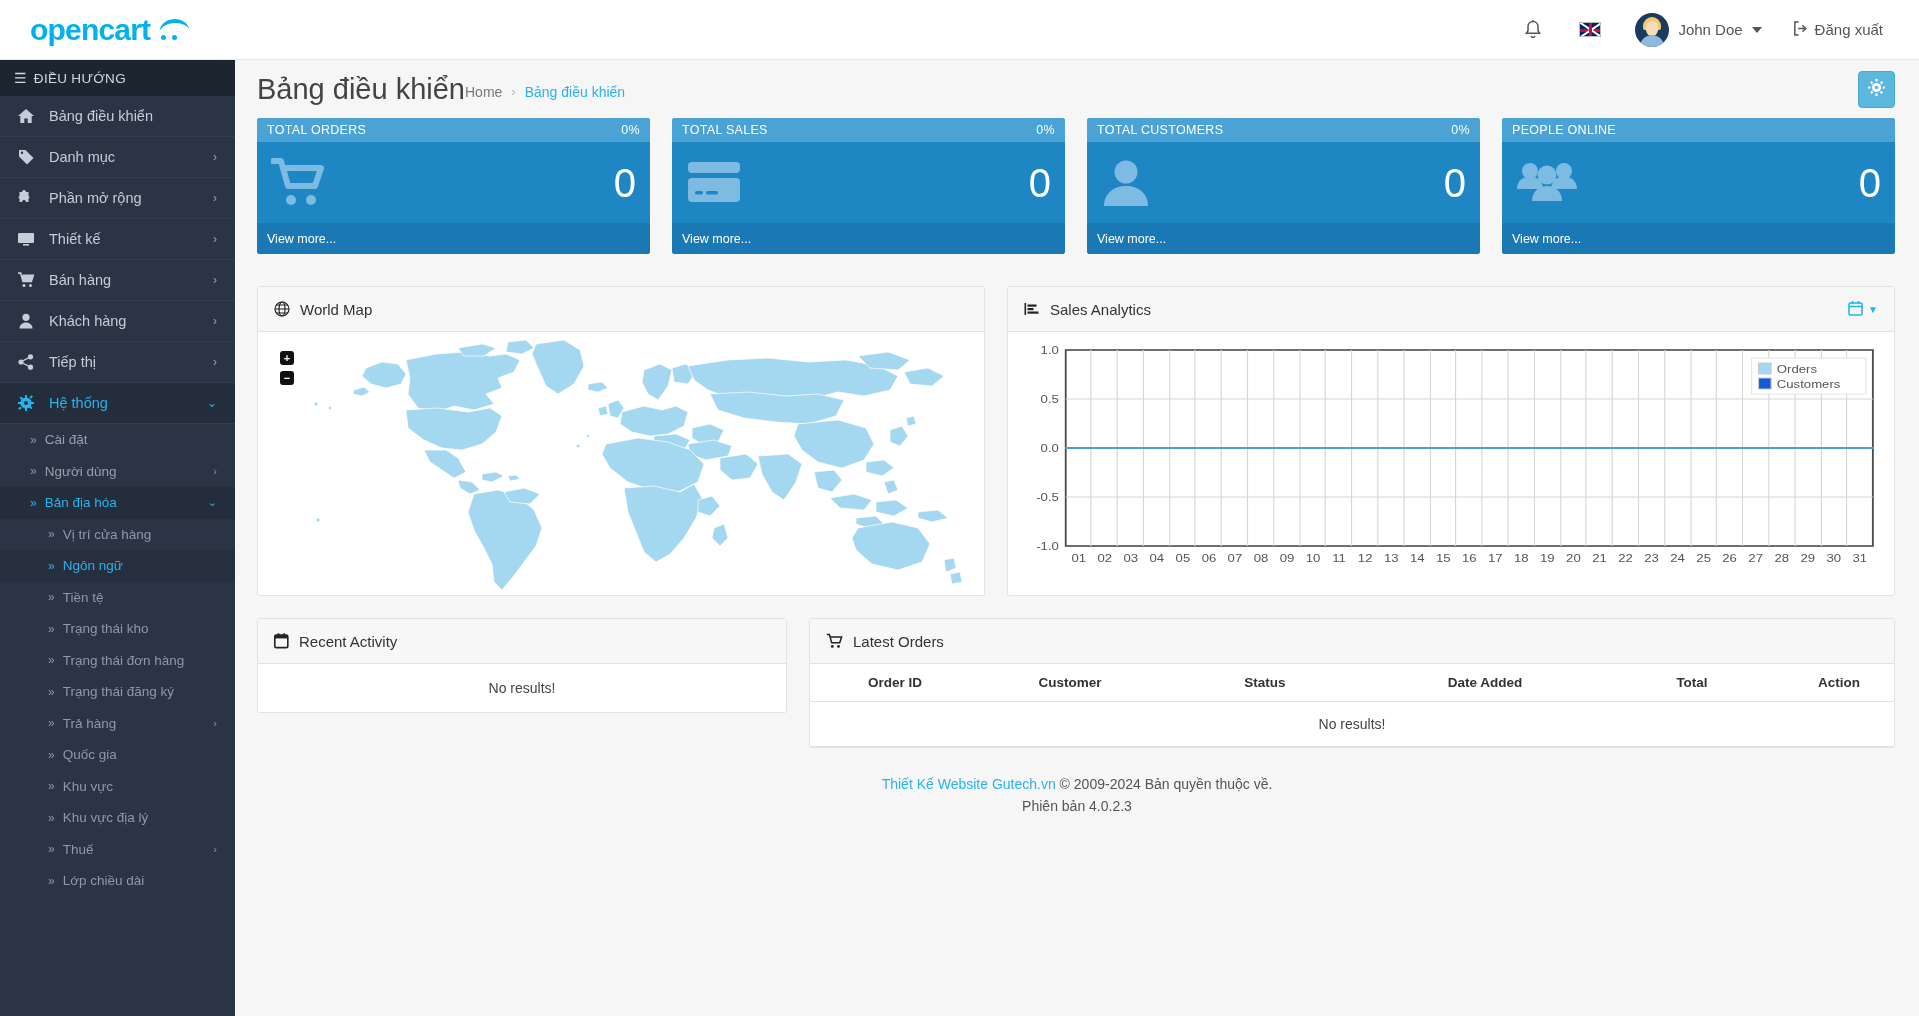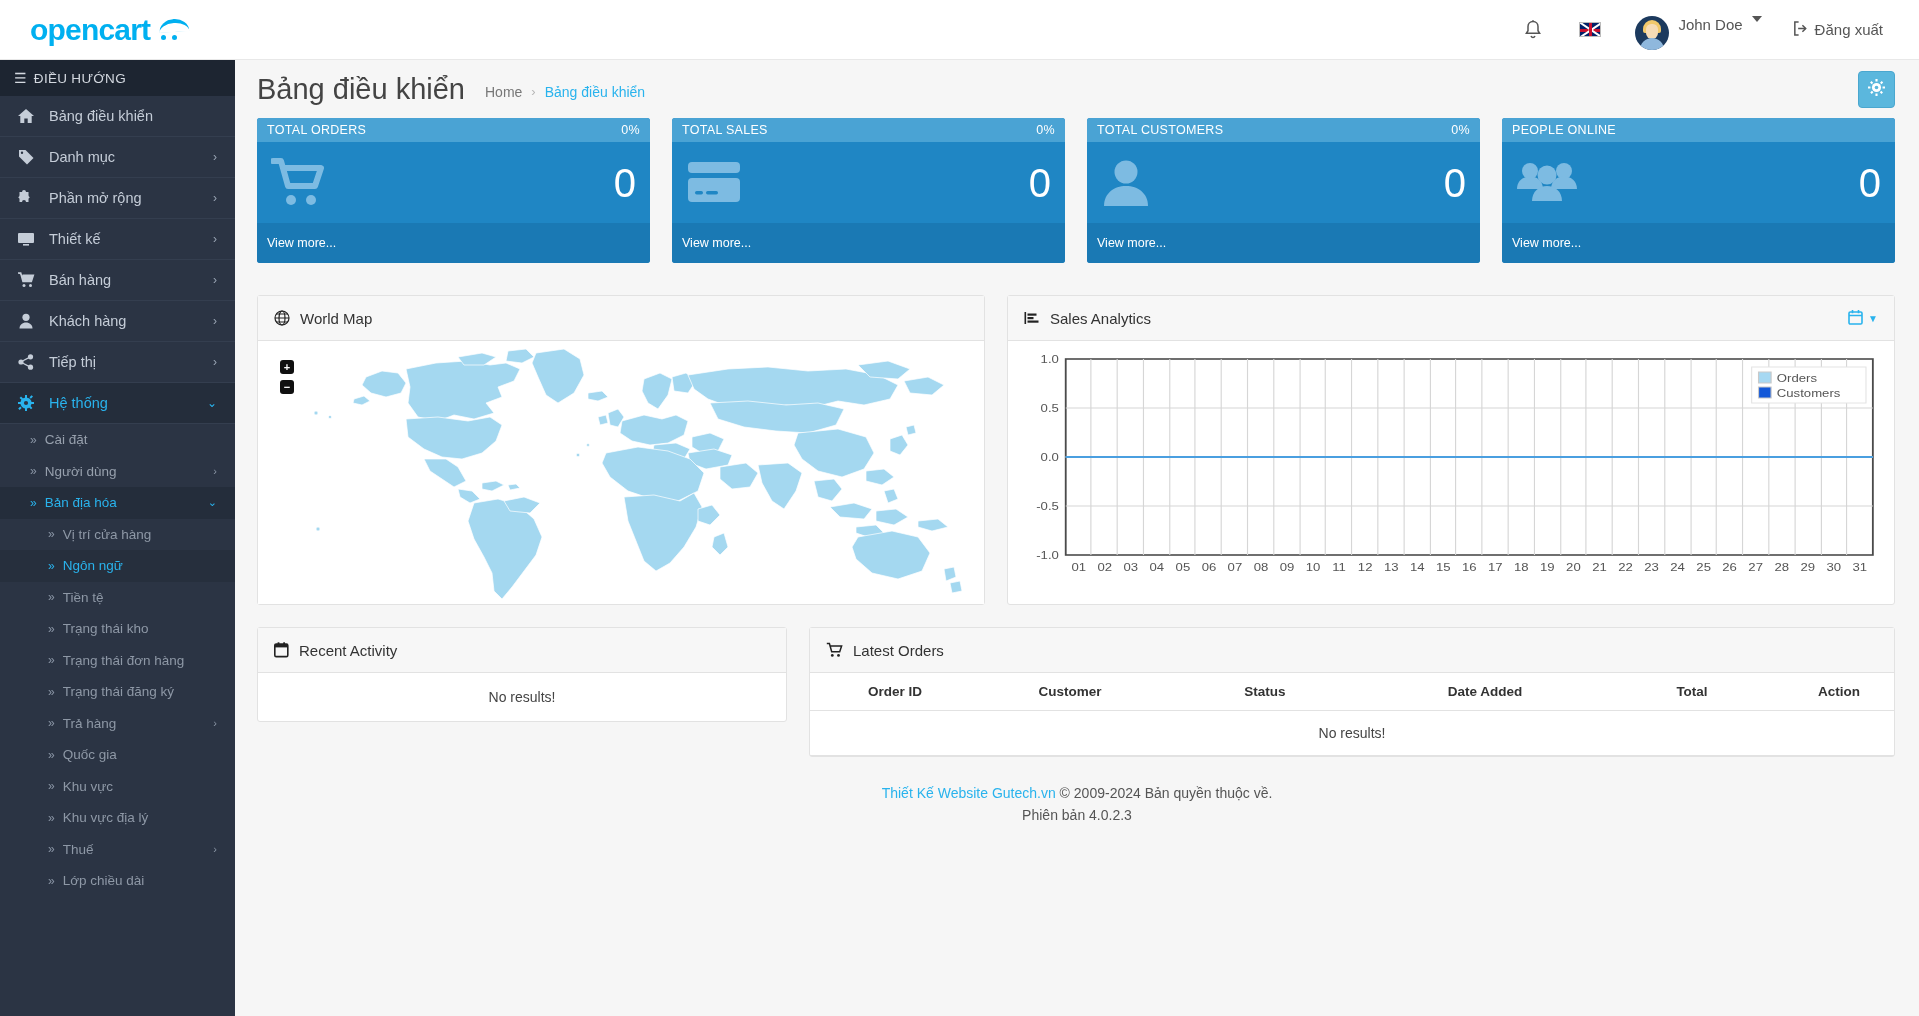--- a/index.html
+++ b/index.html
@@ -64,21 +64,21 @@
     content: ""; position: absolute; left: 9px; top: 0;
     width: 3px; height: 15px; background: #c8102e;
   }
   .flag-cross1, .flag-cross2 {
     position: absolute; left: -3px; top: 6px;
     width: 28px; height: 2px; background: #fff;
   }
   .flag-cross1 { transform: rotate(34deg); }
   .flag-cross2 { transform: rotate(-34deg); }
 
-  #user-menu { display: flex; gap: 9px; padding: 16px 16px; height: 60px; cursor: pointer; }
+  #user-menu { display: flex; align-items: center; gap: 9px; padding: 0 16px; height: 60px; cursor: pointer; }
   .avatar {
     width: 34px; height: 34px; border-radius: 50%;
     background: #1c3a5e; position: relative; overflow: hidden;
   }
   .avatar .hair {
     position: absolute; left: 8px; top: 4px; width: 18px; height: 13px;
     background: #f2c96b; border-radius: 9px 9px 2px 2px;
   }
   .avatar .face {
     position: absolute; left: 11px; top: 8px; width: 12px; height: 15px;
@@ -156,21 +156,21 @@
     position: absolute; top: 60px; left: 235px;
     width: 1684px; height: 956px;
     background: #f6f6f6; overflow: hidden;
   }
 
   #page-head {
     height: 58px; display: flex; align-items: center;
     padding: 0 24px 0 22px;
   }
   #page-title { font-size: 29px; color: #444; font-weight: normal; }
-  #breadcrumb { display: flex; align-items: flex-start; margin-left: 20px; gap: 9px; font-size: 14px; padding-top: 6px; }
+  #breadcrumb { display: flex; align-items: flex-start; margin-left: 0; gap: 9px; font-size: 14px; padding-top: 6px; }
   #breadcrumb .crumb { color: #777; cursor: pointer; }
   #breadcrumb .crumb.current { color: #29b3ed; }
   #breadcrumb .sep { color: #b6b6b6; font-size: 13px; }
   #settings-btn {
     margin-left: auto; width: 37px; height: 37px;
     background: #5bb7dd; border: 1px solid #4aa7cf; border-radius: 4px;
     display: flex; align-items: center; justify-content: center;
     color: #fff; cursor: pointer;
   }
 
@@ -184,21 +184,21 @@
   }
   .stat-card .card-body {
     height: 81px; display: flex; align-items: center;
     padding: 0 14px; position: relative;
   }
   .stat-card .card-icon { color: #7dbbe2; display: flex; align-items: center; }
   .stat-card .card-value {
     margin-left: auto; color: #fff; font-size: 40px; font-weight: 300; line-height: 1;
   }
   .stat-card .card-foot {
-    height: 40px; background: #1a79b4; color: #fff;
+    height: 31px; background: #1a79b4; color: #fff;
     display: flex; align-items: center; padding: 0 10px;
     font-size: 12.5px; cursor: pointer;
   }
 
   
   .panel {
     background: #fff; border: 1px solid #e2e2e2; border-radius: 3px;
   }
   .panel-head {
     height: 45px; background: #f7f7f7; border-bottom: 1px solid #e2e2e2;

